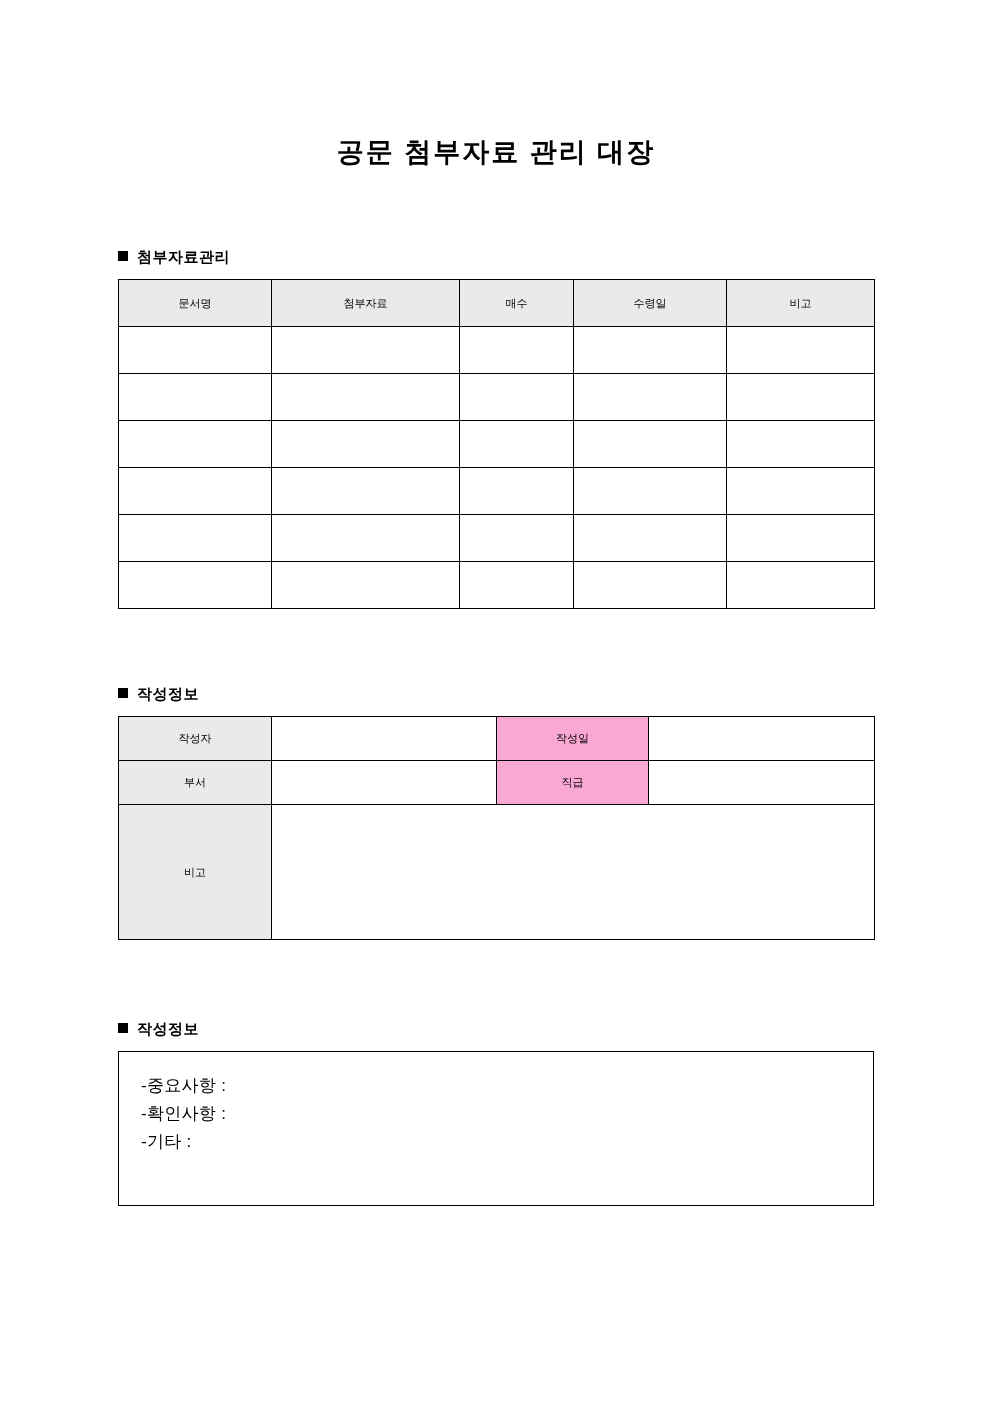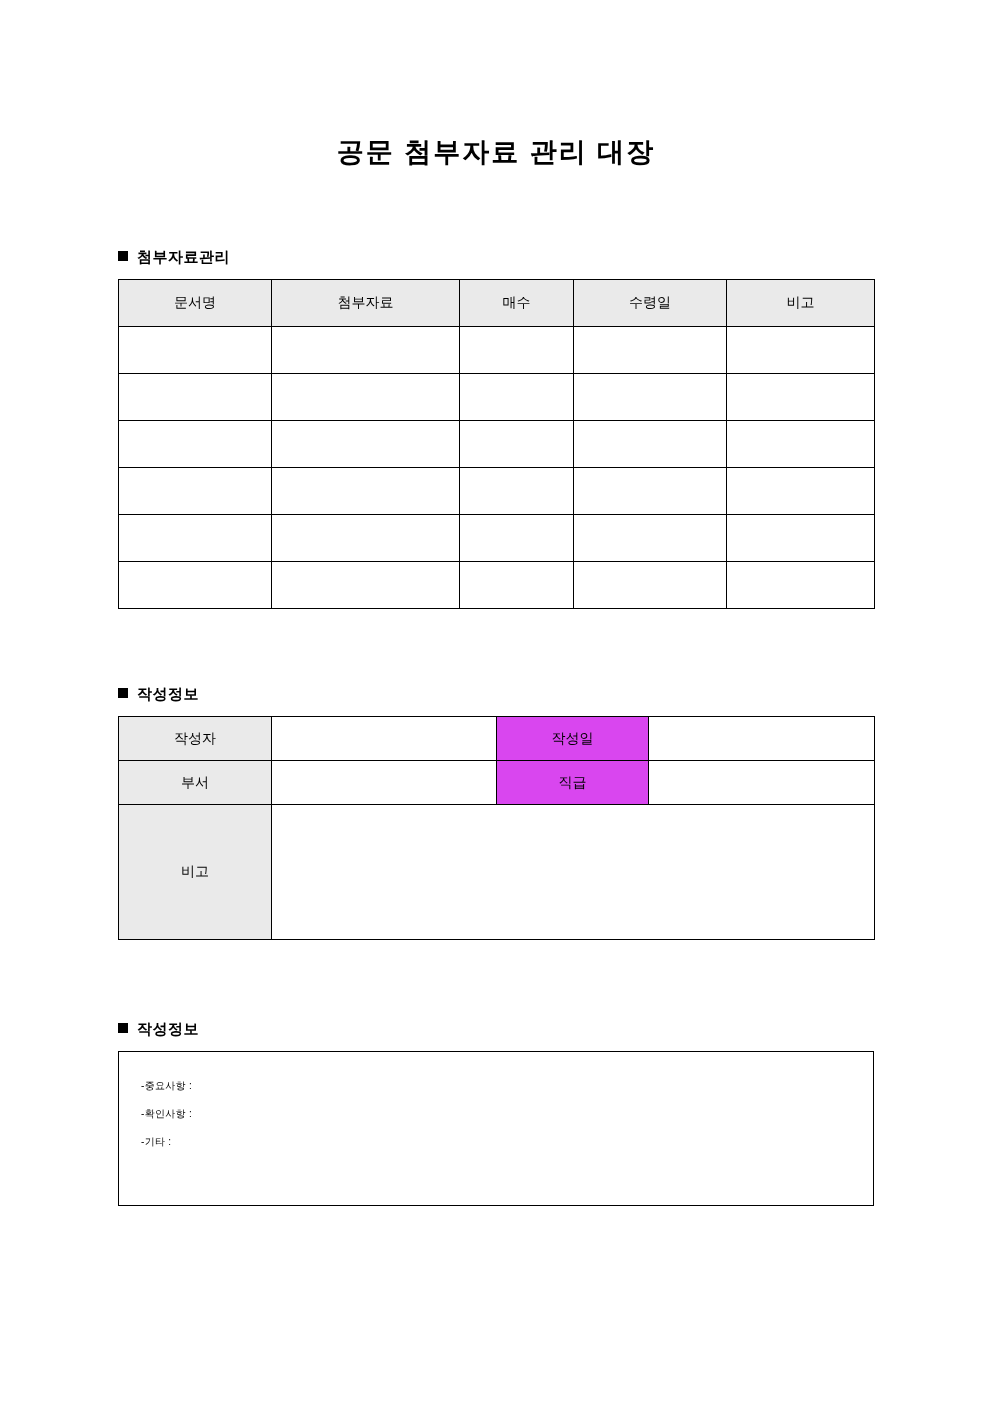--- a/index.html
+++ b/index.html
@@ -48,21 +48,21 @@
     margin-right: 9px;
     vertical-align: 1px;
   }
   table {
     border-collapse: collapse;
     width: 756px;
     table-layout: fixed;
   }
   table td, table th {
     border: 1px solid #000000;
-    font-size: 14px;
+    font-size: 11px;
     font-weight: normal;
     text-align: center;
     vertical-align: middle;
     padding: 0;
   }
   
   #attach-table th {
     background: #eaeaea;
     height: 46px;
   }
@@ -80,42 +80,42 @@
   #info-table .lbl {
     background: #eaeaea;
     height: 43px;
     width: 153px;
   }
   #info-table .val {
     background: #ffffff;
     height: 43px;
   }
   #info-table .lbl2 {
-    background: #d946ef;
+    background: #f9a8d4;
     width: 152px;
   }
   #info-table .remark-lbl {
     background: #eaeaea;
     height: 134px;
     vertical-align: middle;
   }
   #info-table .remark-val {
     background: #ffffff;
   }
 
   
   .notes-box {
     border: 1px solid #000000;
     width: 756px;
     height: 155px;
     box-sizing: border-box;
     padding: 20px 22px;
   }
   .notes-line {
-    font-size: 10px;
+    font-size: 17px;
     line-height: 28px;
     letter-spacing: 0.3px;
   }
 </style>
 </head>
 <body>
 
 <div class="page">
 
   <h1 class="doc-title">공문 첨부자료 관리 대장</h1>

